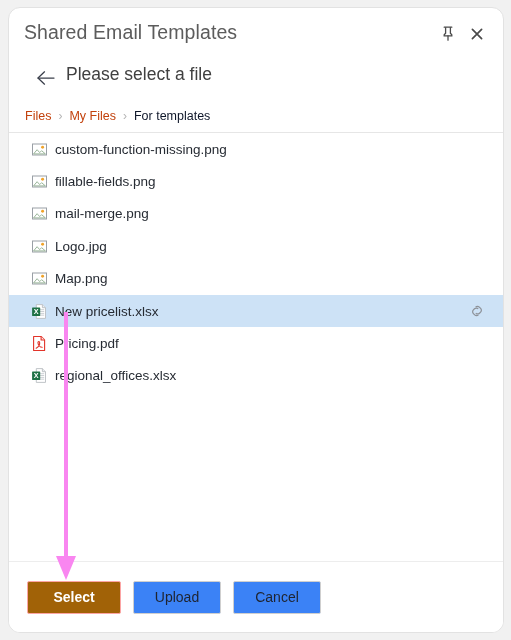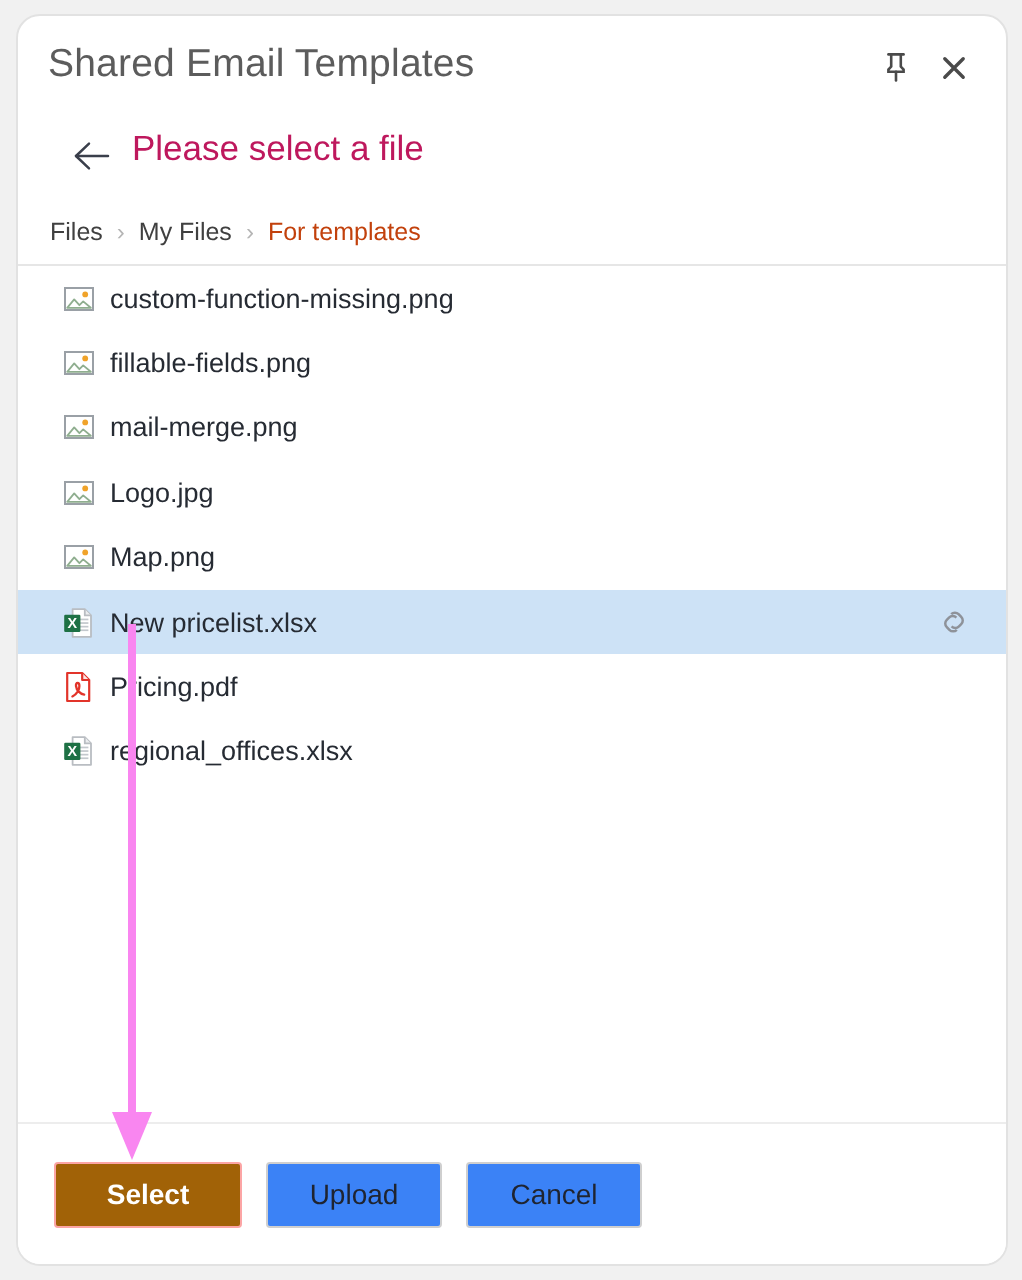--- a/index.html
+++ b/index.html
@@ -62,41 +62,41 @@
     width: 24px;
     height: 24px;
     cursor: pointer;
     color: #3a3f4b;
   }
   .page-title {
     position: absolute;
     left: 57px;
     top: 6px;
     font-size: 17.5px;
-    color: #be185d;
+    color: #404040;
     white-space: nowrap;
   }
 
   
   .breadcrumb {
     position: relative;
     height: 33px;
     border-bottom: 1px solid #e6e6e6;
     padding-left: 16px;
     display: flex;
     align-items: center;
     font-size: 12.5px;
   }
   .crumb {
-    color: #404040;
+    color: #c2410c;
     cursor: pointer;
     white-space: nowrap;
   }
   .crumb.current {
-    color: #c2410c;
+    color: #0f172a;
     cursor: default;
   }
   .crumb-sep {
     color: #b5b5b5;
     margin: 0 7px;
     font-size: 12px;
     user-select: none;
   }
 
   

